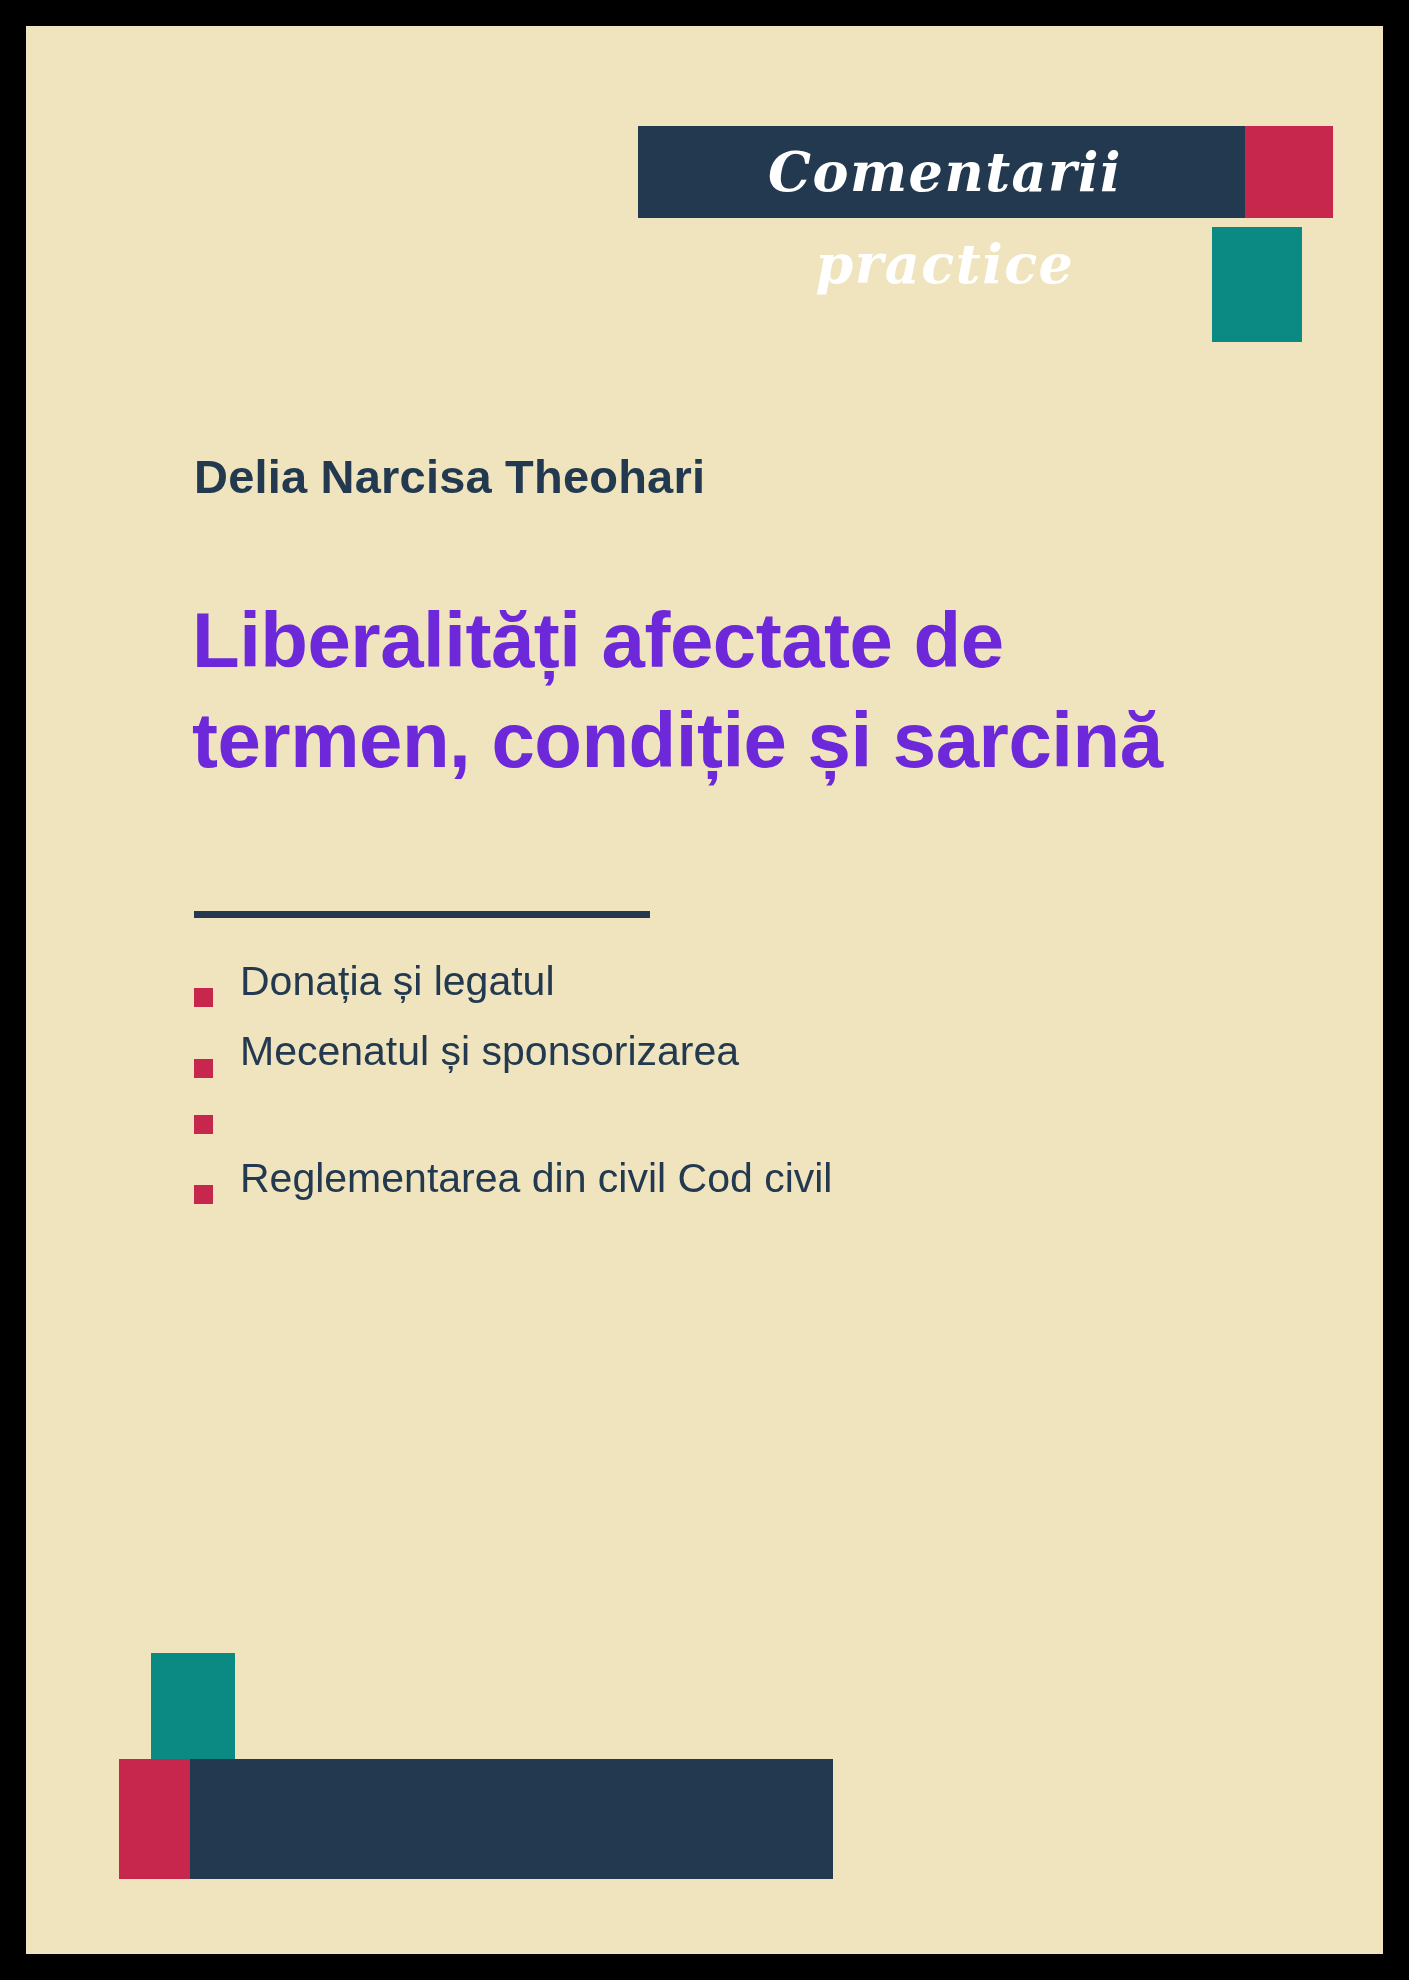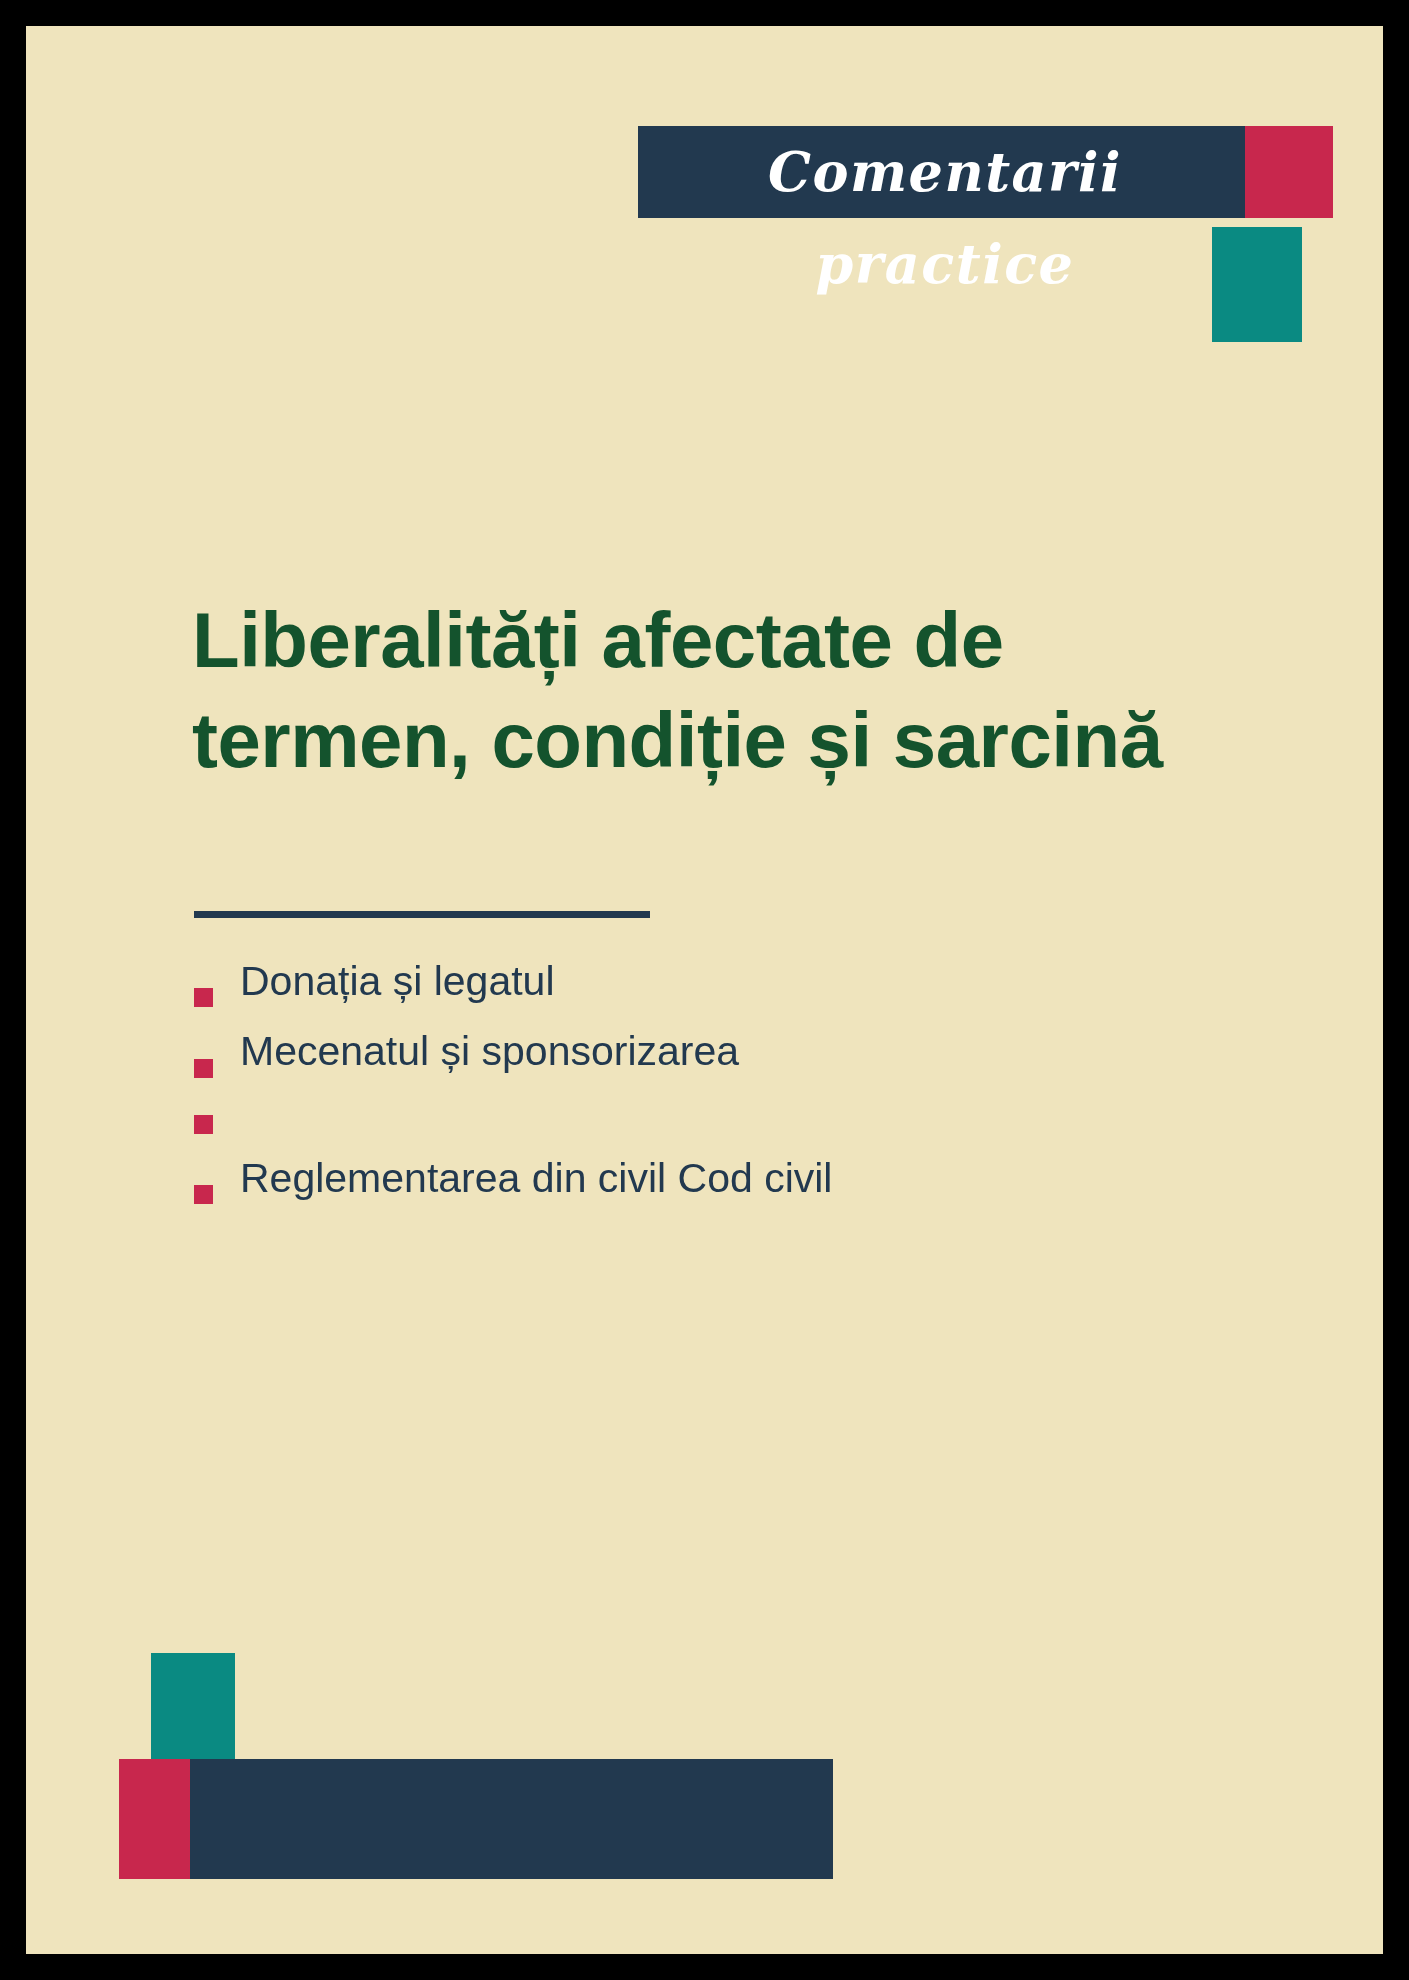--- a/index.html
+++ b/index.html
@@ -75,21 +75,21 @@
     font-size: 47px;
     letter-spacing: 0.2px;
   }
 
   
   .title {
     position: absolute;
     left: 166px;
     top: 565px;
     width: 1080px;
-    color: #14532d;
+    color: #6d28d9;
     font-family: "Liberation Sans", sans-serif;
     font-weight: bold;
     font-size: 78px;
     line-height: 1.28;
     letter-spacing: -0.5px;
   }
 
   
   .rule {
     position: absolute;
@@ -157,20 +157,21 @@
 <body>
 
 <div class="cover">
 
   <div class="series-band">
     <div class="series-text">Comentarii practice</div>
   </div>
   <div class="red-square-top"></div>
   <div class="teal-square-top"></div>
 
+  <div class="author">Delia Narcisa Theohari</div>
 
   <div class="title">Liberalități afectate de termen, condiție și sarcină</div>
 
   <div class="rule"></div>
 
   <div class="bullets">
     <div class="bullet-row">
       <span class="bullet-mark"></span>
       <span class="bullet-label">Donația și legatul</span>
     </div>

